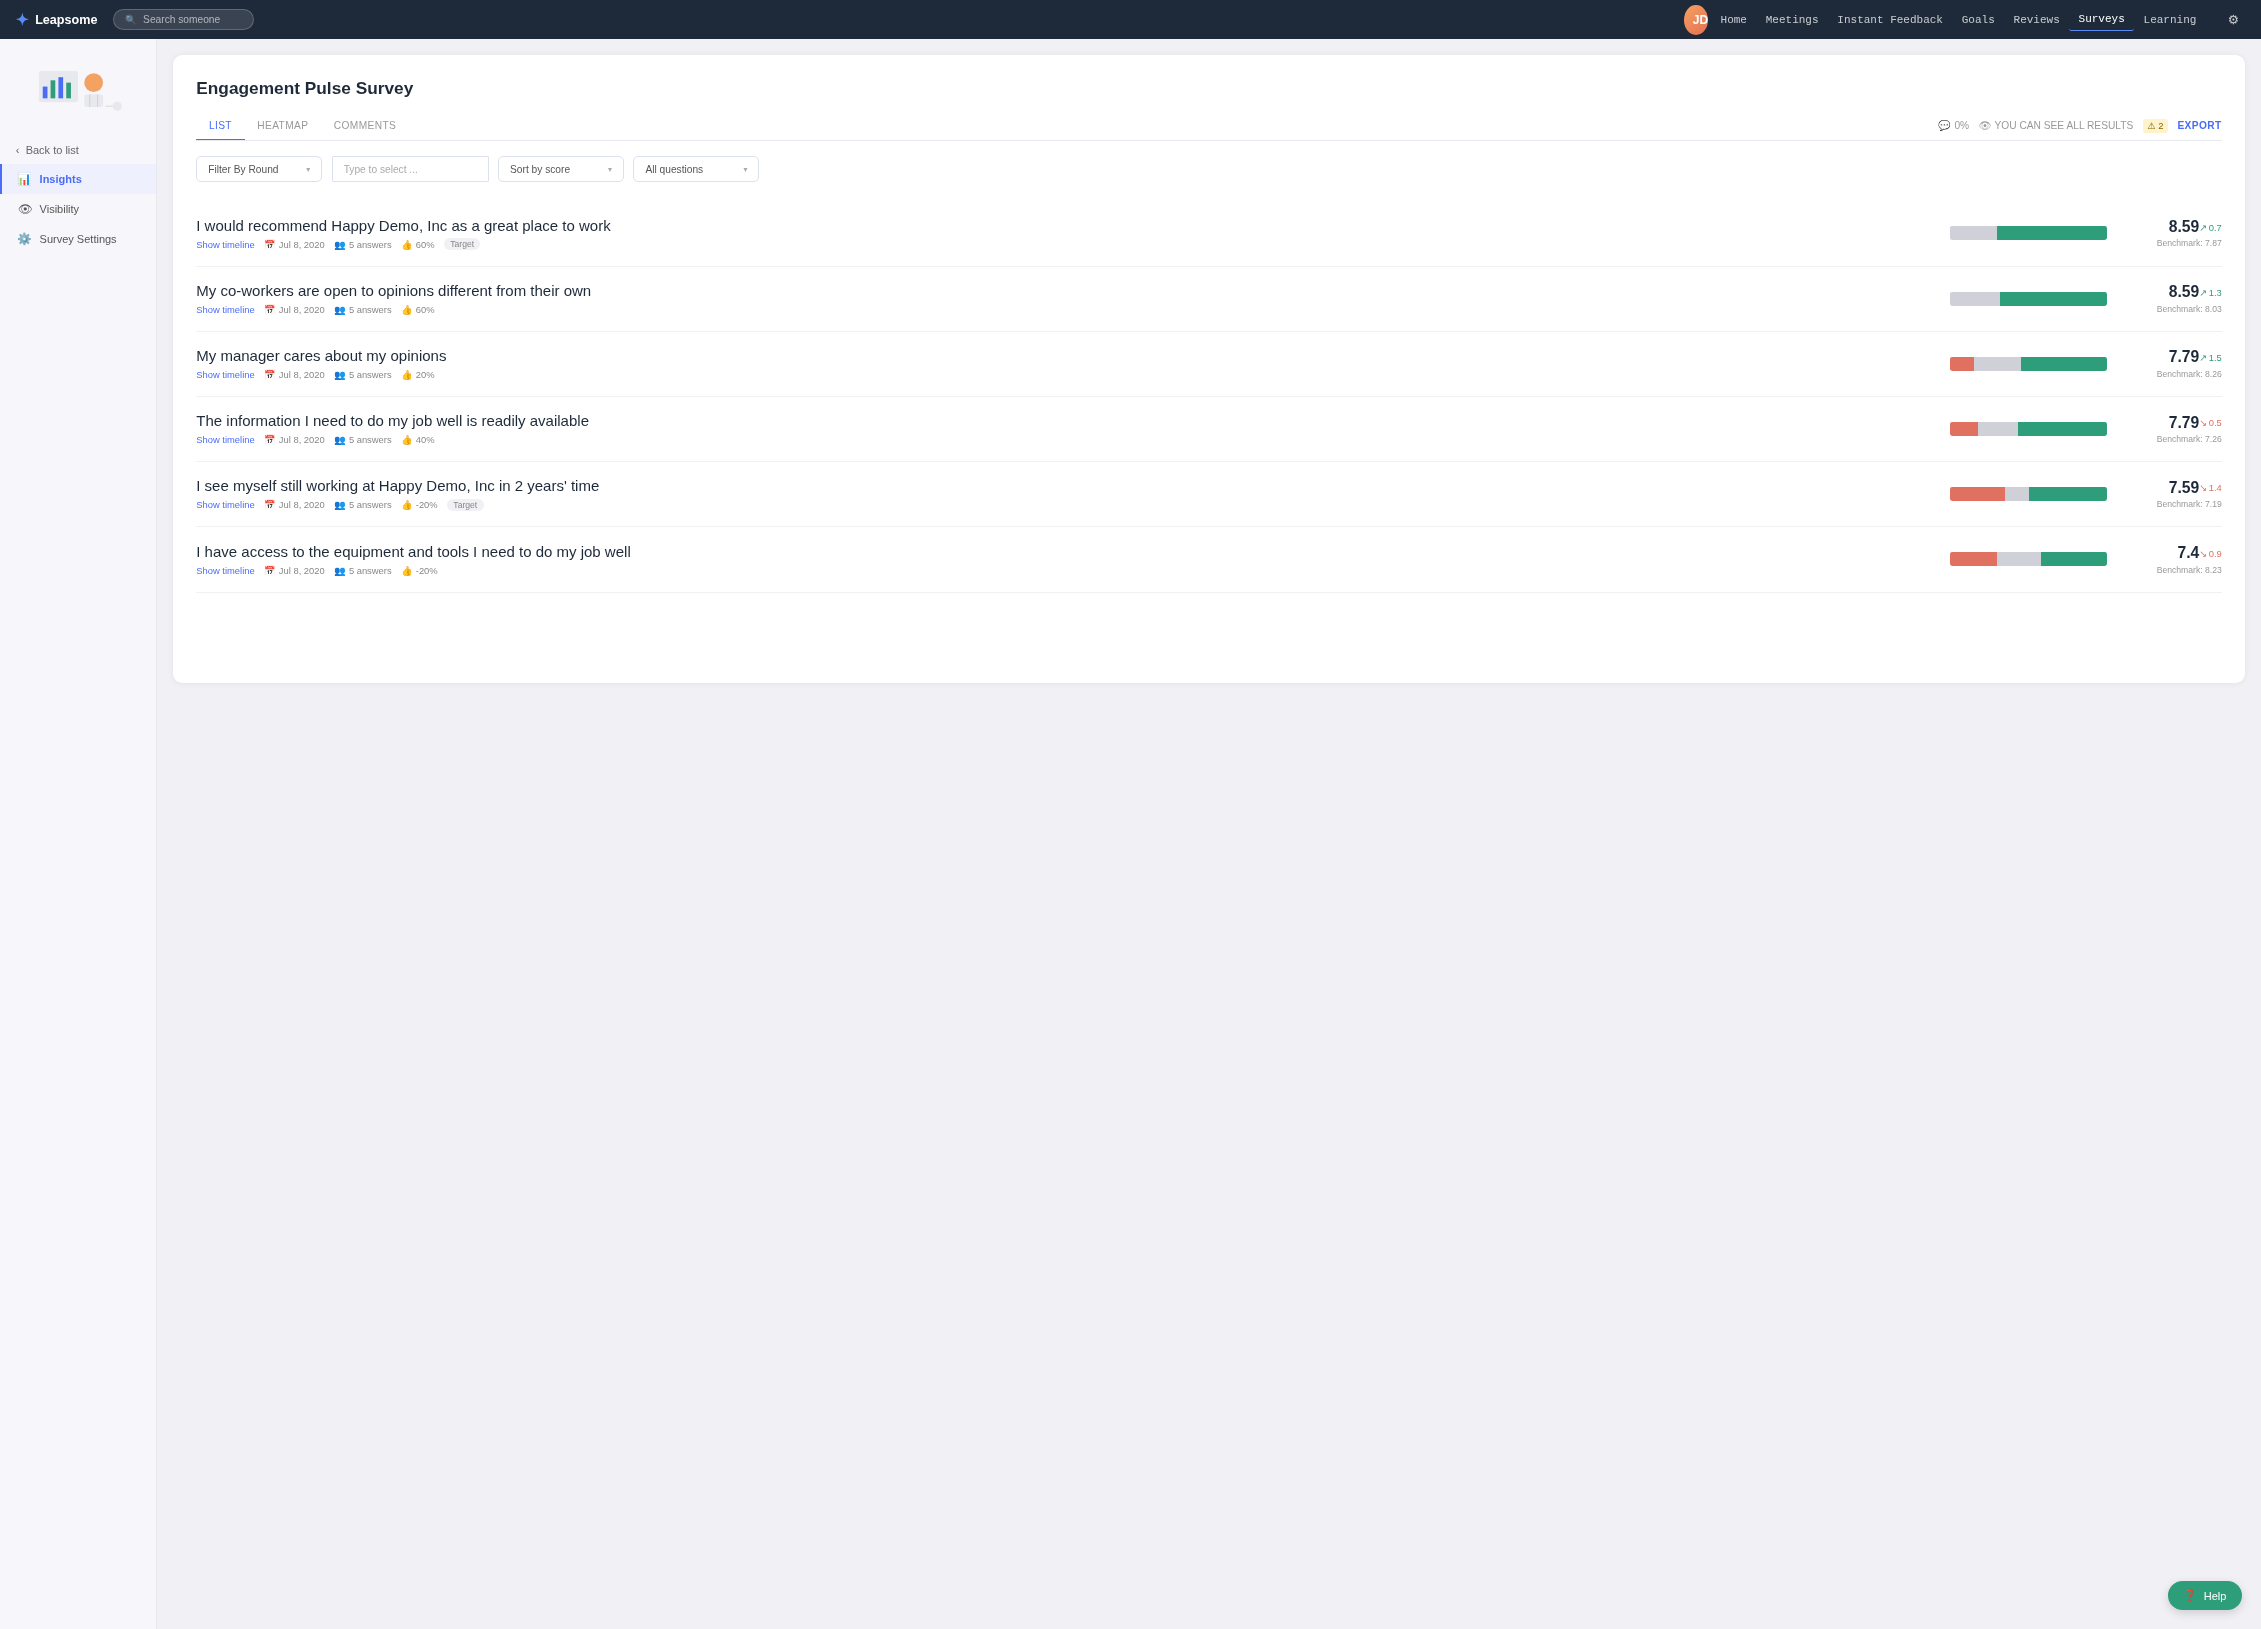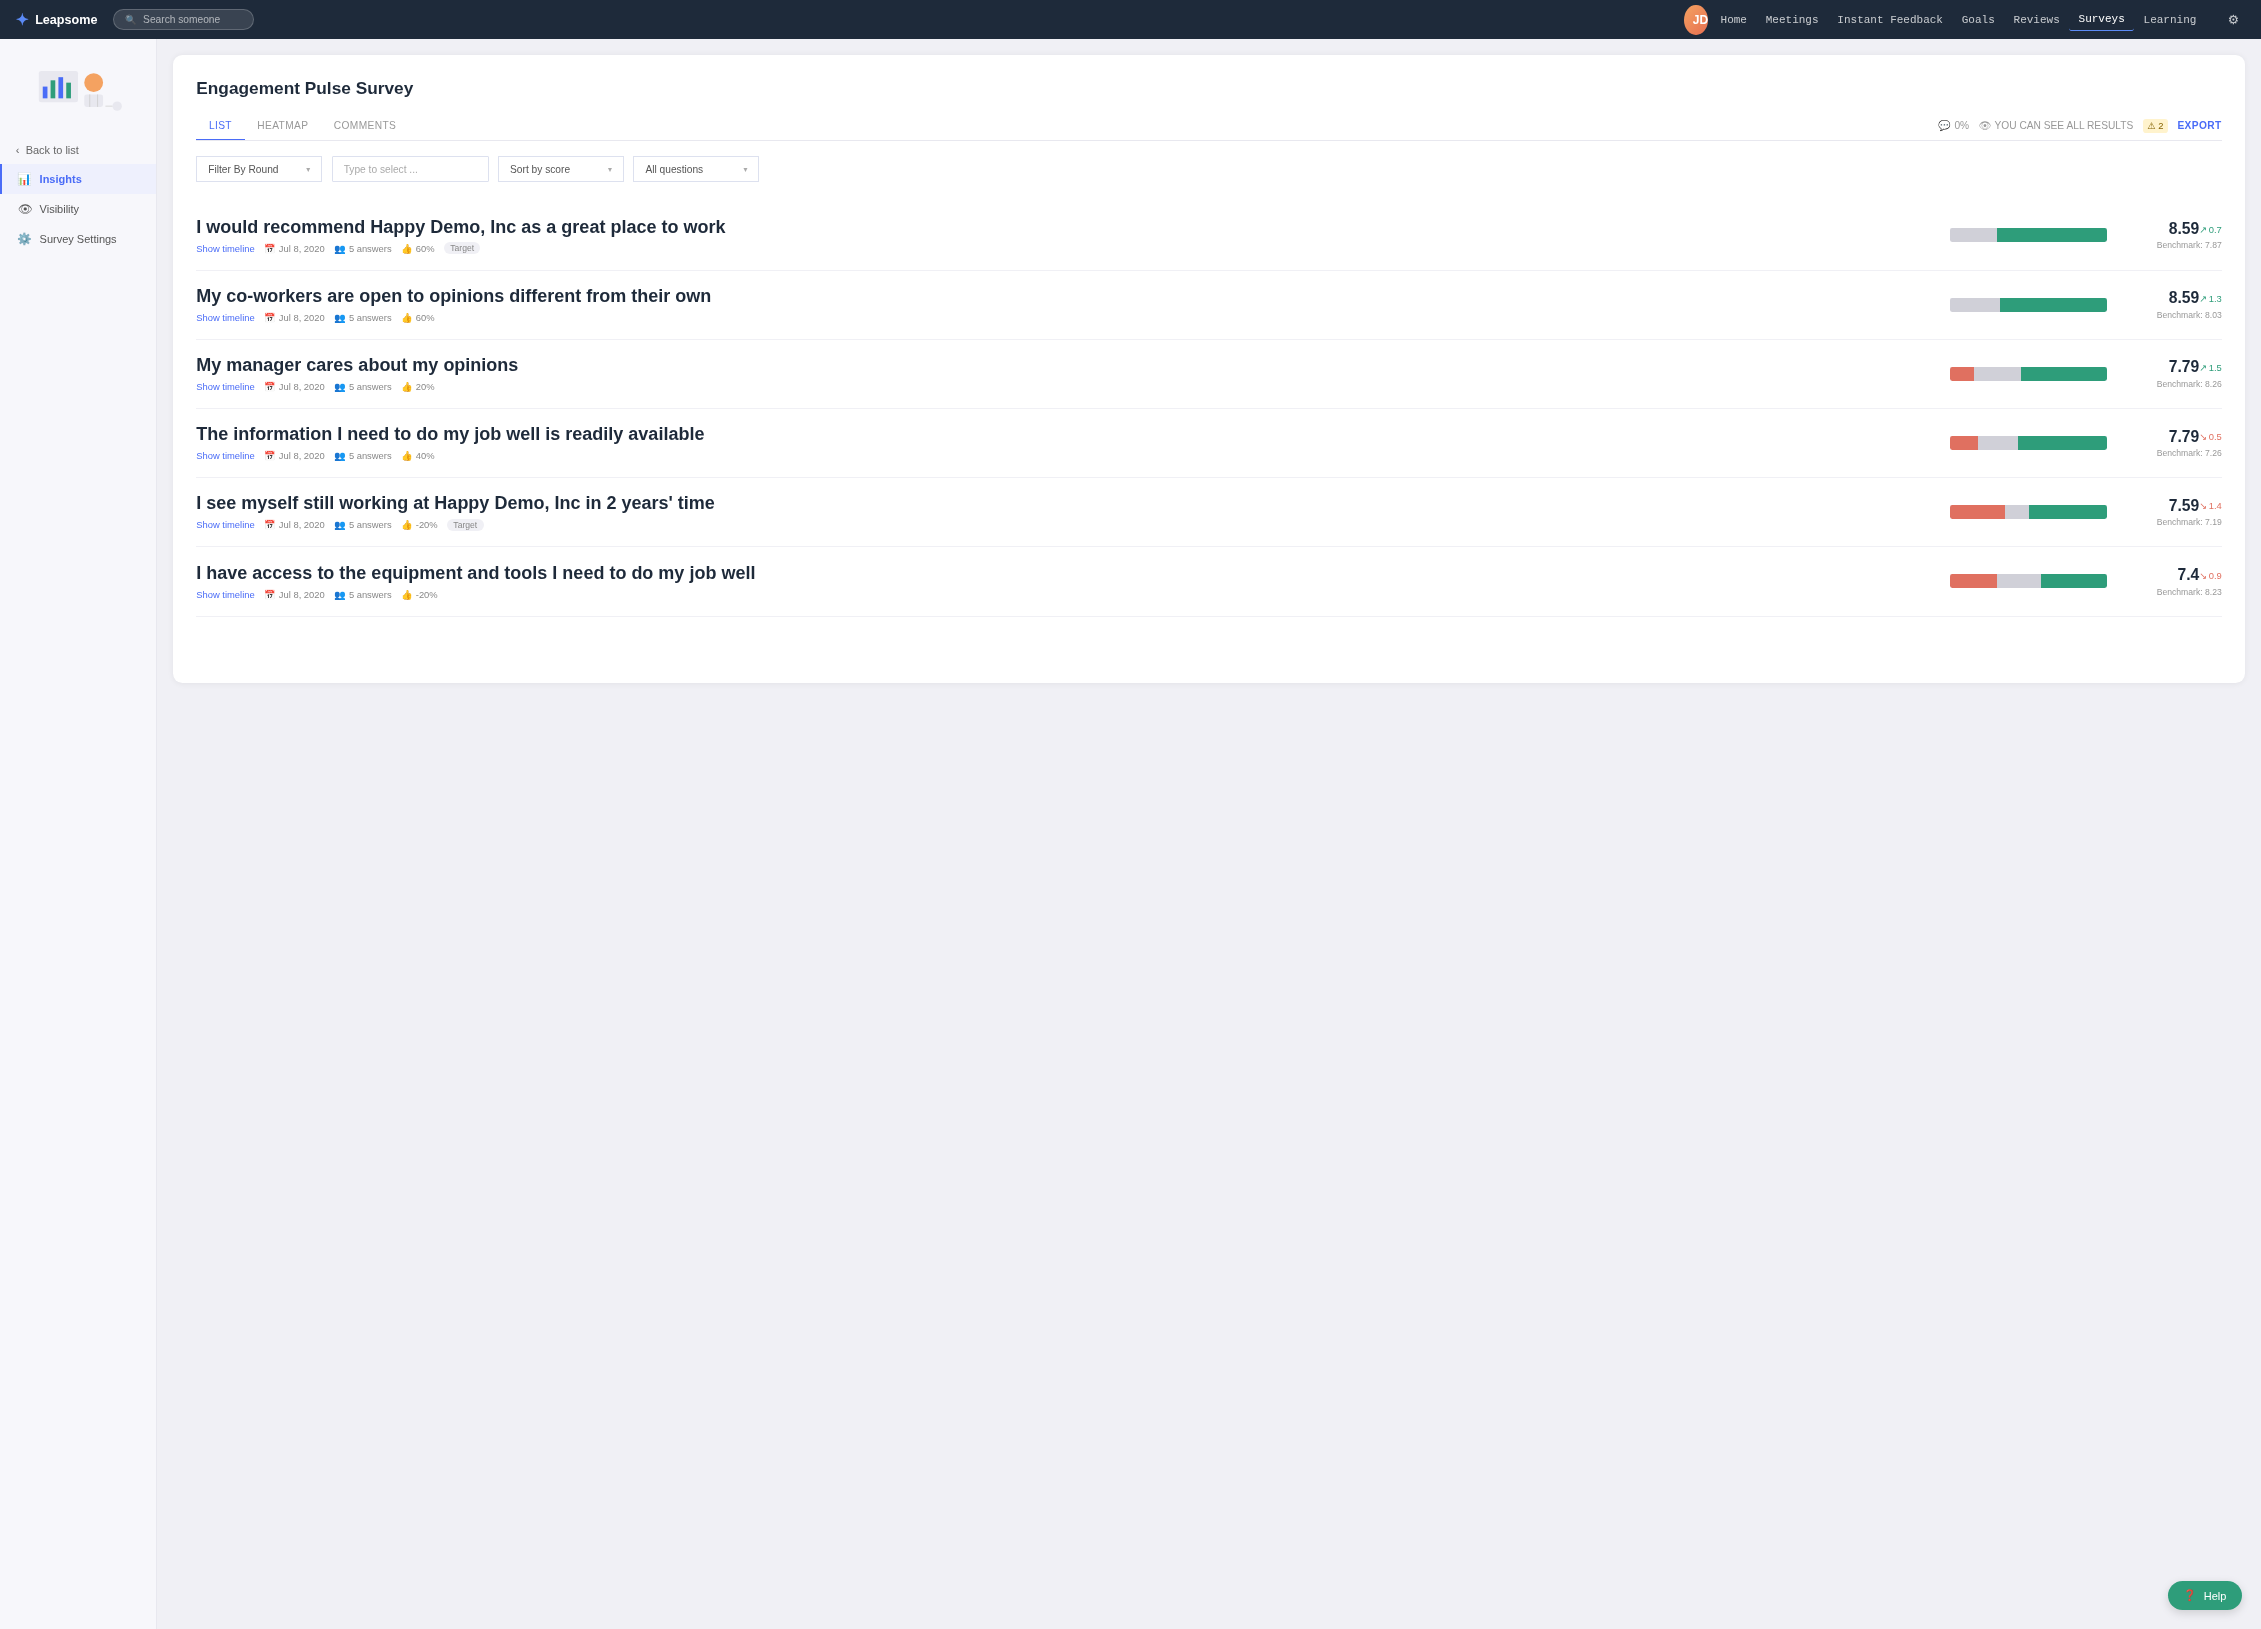--- a/index.html
+++ b/index.html
@@ -168,21 +168,21 @@
       font-size: 9.4px; display: flex; align-items: center; gap: 2.4px;
     }
 
     
     .filters {
       display: flex; gap: 9.4px; align-items: center;
       margin-bottom: 19px;
     }
     .filter-select {
       border: 0.8px solid #dde1ef;
-      border-radius: 0;
+      border-radius: 5px;
       padding: 6.3px 11px;
       font-size: 10.2px;
       color: #555;
       display: flex; align-items: center; gap: 12px;
       cursor: pointer;
       background: white;
       min-width: 126px;
     }
     .filter-select .chevron { color: #aaa; margin-left: auto; font-size: 7.9px; }
     .filter-input {
@@ -196,22 +196,22 @@
     }
 
     
     .question-row {
       padding: 15.7px 0;
       border-bottom: 0.8px solid #f0f0f5;
       display: flex; align-items: center; gap: 12.6px;
     }
     .question-info { flex: 1; min-width: 0; }
     .question-text {
-      font-size: 18px;
-      font-weight: 700;
+      font-size: 15px;
+      font-weight: 400;
       color: #1e2a3a;
       margin-bottom: 4.7px;
     }
     .question-meta {
       display: flex; align-items: center; gap: 9.4px;
       font-size: 9.4px; color: #888;
     }
     .show-timeline { color: #4a6cf7; cursor: pointer; }
     .meta-chip {
       display: flex; align-items: center; gap: 3.1px;

